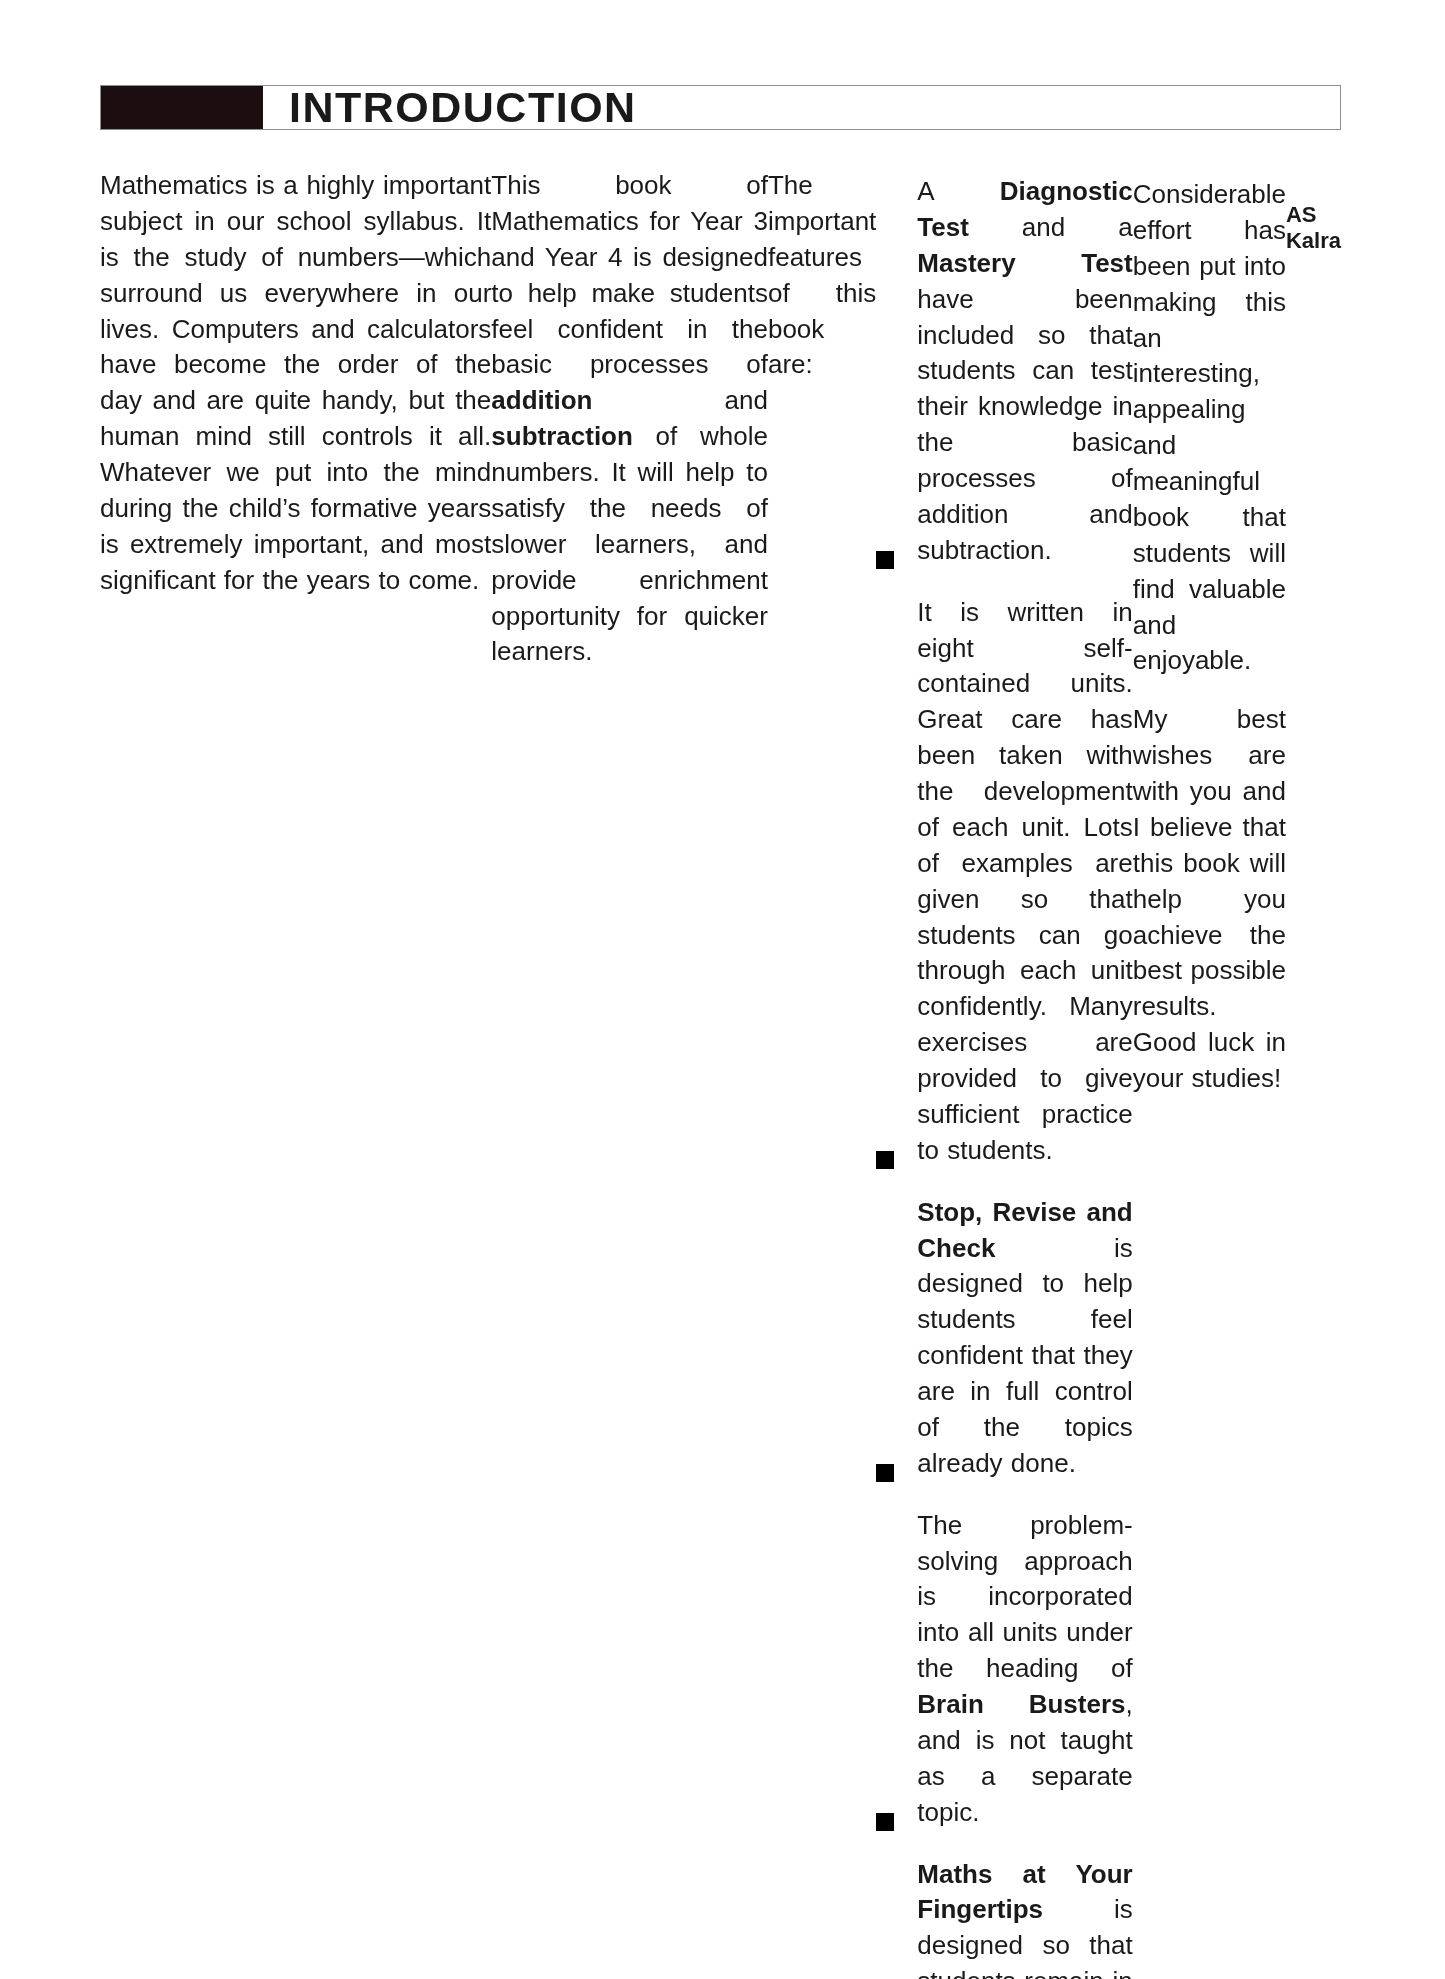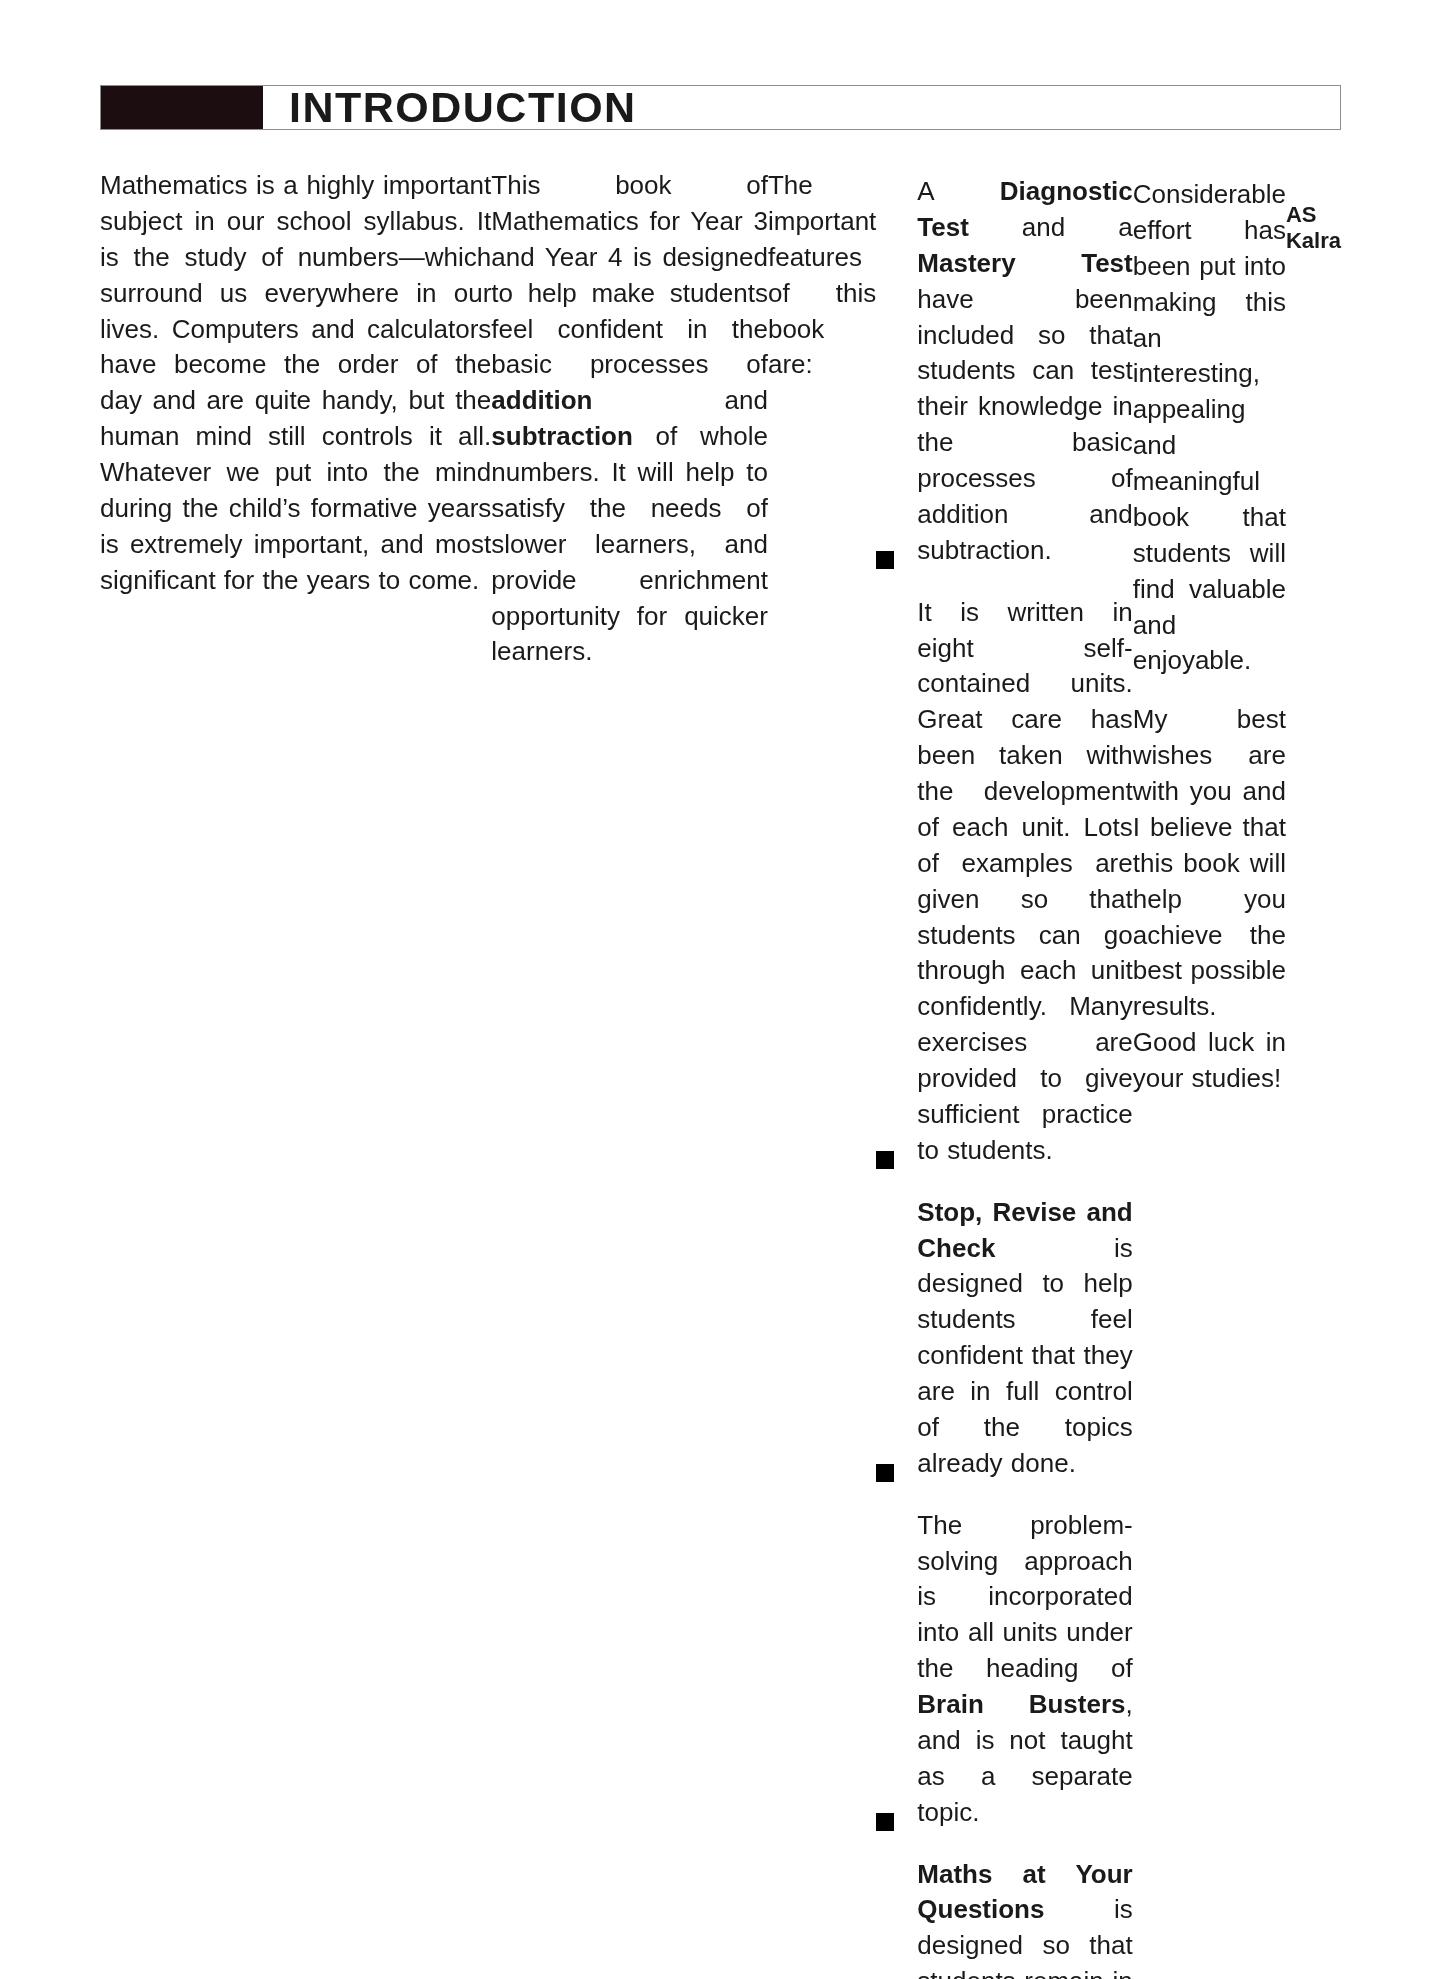--- a/index.html
+++ b/index.html
@@ -127,21 +127,21 @@
       </div>
 
 
       <div class="bullet-item">
         <span class="bullet-square"></span>
         <p class="bullet-text"><span>The problem-solving approach is incorporated into all units under the heading of </span><span class="bd">Brain Busters</span><span>, and is not taught as a separate topic.</span></p>
       </div>
 
       <div class="bullet-item">
         <span class="bullet-square"></span>
-        <p class="bullet-text"><span class="bd">Maths at Your Questions</span><span> is designed so that students remain in touch with the facts and rules of addition and subtraction.</span></p>
+        <p class="bullet-text"><span class="bd">Maths at Your Fingertips</span><span> is designed so that students remain in touch with the facts and rules of addition and subtraction.</span></p>
       </div>
 
     </div>
 
     <div class="closing-group">
       <p class="body"><span>Considerable effort has been put into making this an interesting, appealing and meaningful book that students will find valuable and enjoyable.</span></p>
       <p class="body"><span>My best wishes are with you and I believe that this book will help you achieve the best possible results. Good luck in your studies!</span></p>
     </div>
 
     <p class="author">AS Kalra</p>

